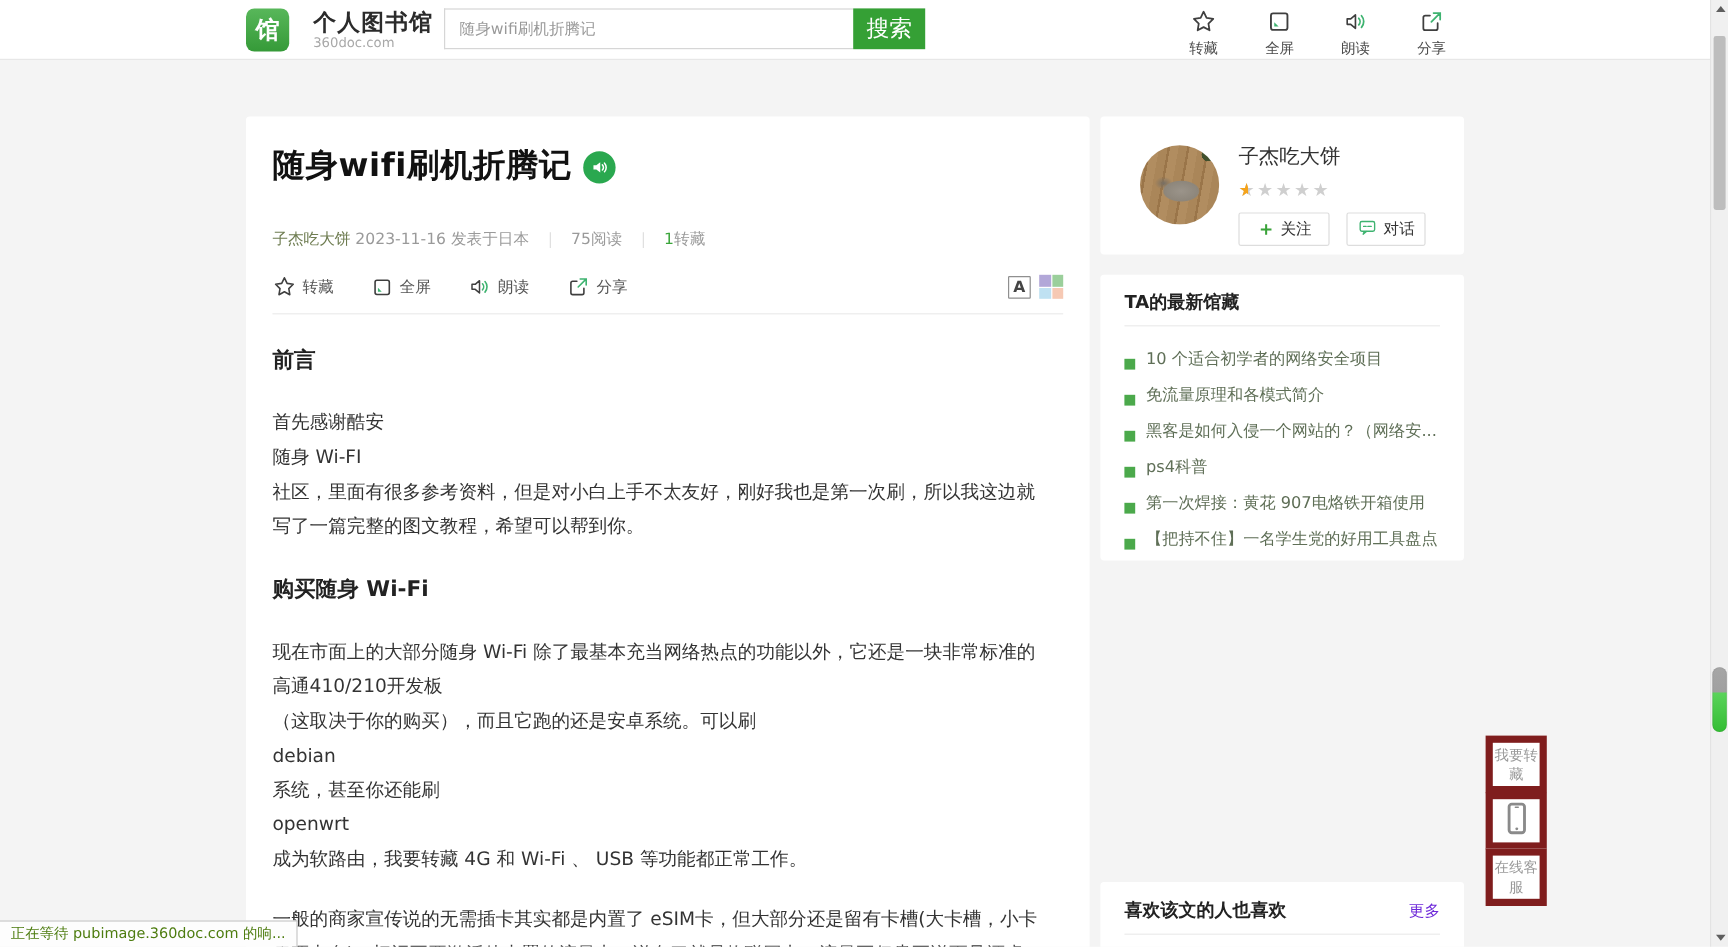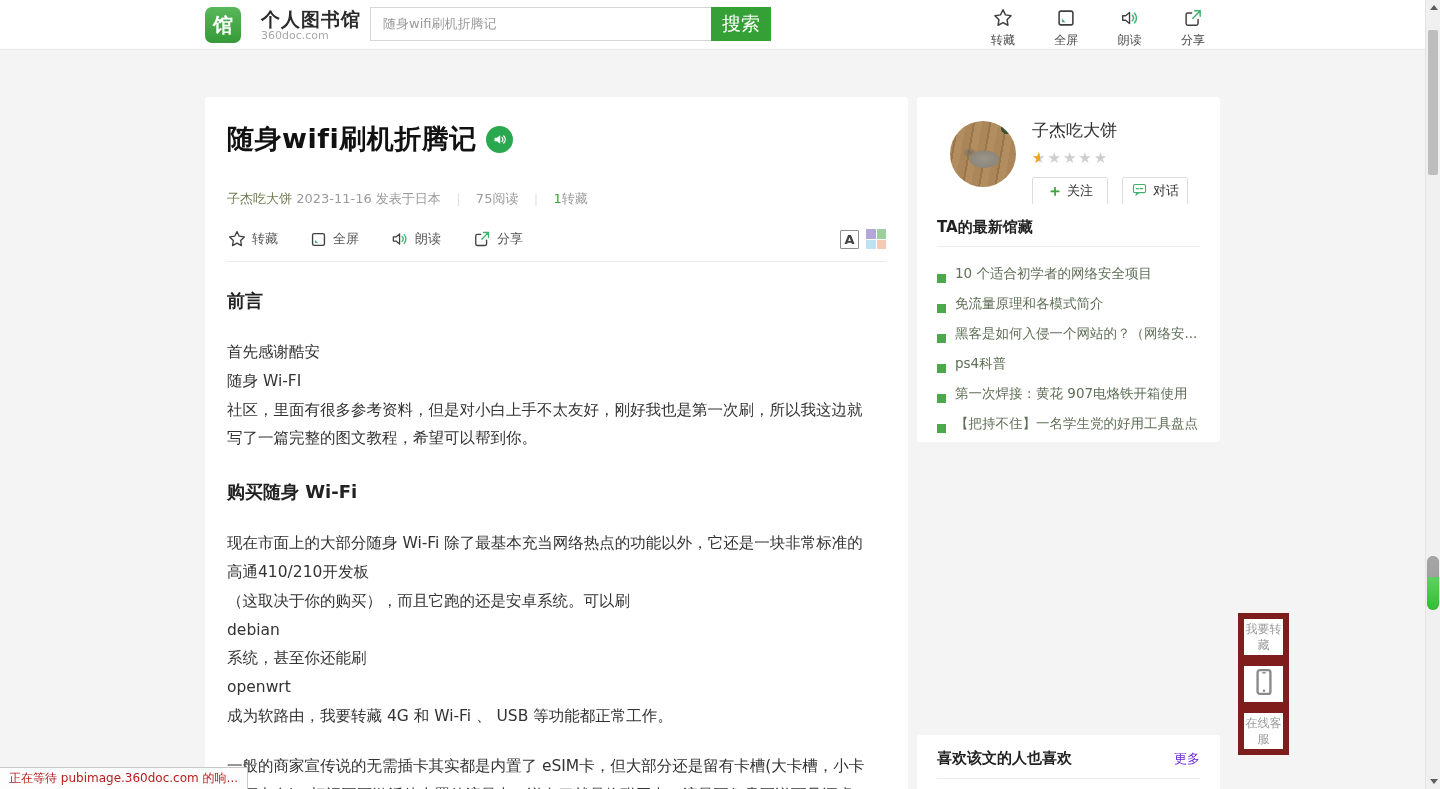--- a/index.html
+++ b/index.html
@@ -101,21 +101,21 @@
   .p-btn {
     height:28px; border:1px solid #ddd; border-radius:2px; background:#fff;
     font-size:13px; color:#333; display:flex; align-items:center; justify-content:center;
     cursor:pointer; font-family:inherit;
   }
   .p-btn.follow { width:76px; }
   .p-btn.chat { width:66px; margin-left:14px; }
   .p-btn svg { margin-right:5px; }
   .plus-glyph { color:#3aa33a; font-size:16px; font-weight:bold; margin-right:4px; line-height:1; }
 
-  .collections-card { top:204px; height:238px; padding:0 20px; }
+  .collections-card { top:229px; height:238px; padding:0 20px; }
   .collections-title { font-size:15px; font-weight:bold; color:#222; padding-top:14px; }
   .collections-divider { border-bottom:1px solid #ececec; margin-top:9px; }
   .col-list { list-style:none; margin-top:6px; }
   .col-item { display:flex; align-items:flex-end; height:30px; cursor:pointer; }
   .col-bullet { width:9px; height:9px; background:#4ba94b; flex:none; margin-right:9px; }
   .col-text { font-size:13.5px; color:#5f6f57; white-space:nowrap; overflow:hidden; }
 
   .likes-card { top:735px; height:80px; padding:0 20px; }
   .likes-head { display:flex; align-items:center; padding-top:14px; }
   .likes-title { font-size:15px; font-weight:bold; color:#222; }
@@ -142,21 +142,21 @@
   .progress-pill {
     position:absolute; left:1px; top:556px; width:12px; height:54px; border-radius:6px; cursor:pointer;
     background:linear-gradient(180deg,#a6a6a6 0%,#a0a0a0 38%,#5bd35b 40%,#33bd33 100%);
     box-shadow:inset 0 0 1px rgba(0,0,0,.25);
   }
 
   
   .status-bar {
     position:absolute; left:0; bottom:0; height:22px; line-height:21px;
     background:#fdfdfd; border:1px solid #c9c9c9; border-left:none; border-bottom:none;
-    font-size:12px; color:#b91c1c; padding:0 9px; z-index:10;
+    font-size:12px; color:#4d7c0f; padding:0 9px; z-index:10;
   }
 </style>
 </head>
 <body>
 
 <div class="header">
   <div class="logo">
     <div class="logo-badge">馆</div>
     <div class="logo-text">
       <div class="logo-title">个人图书馆</div>

